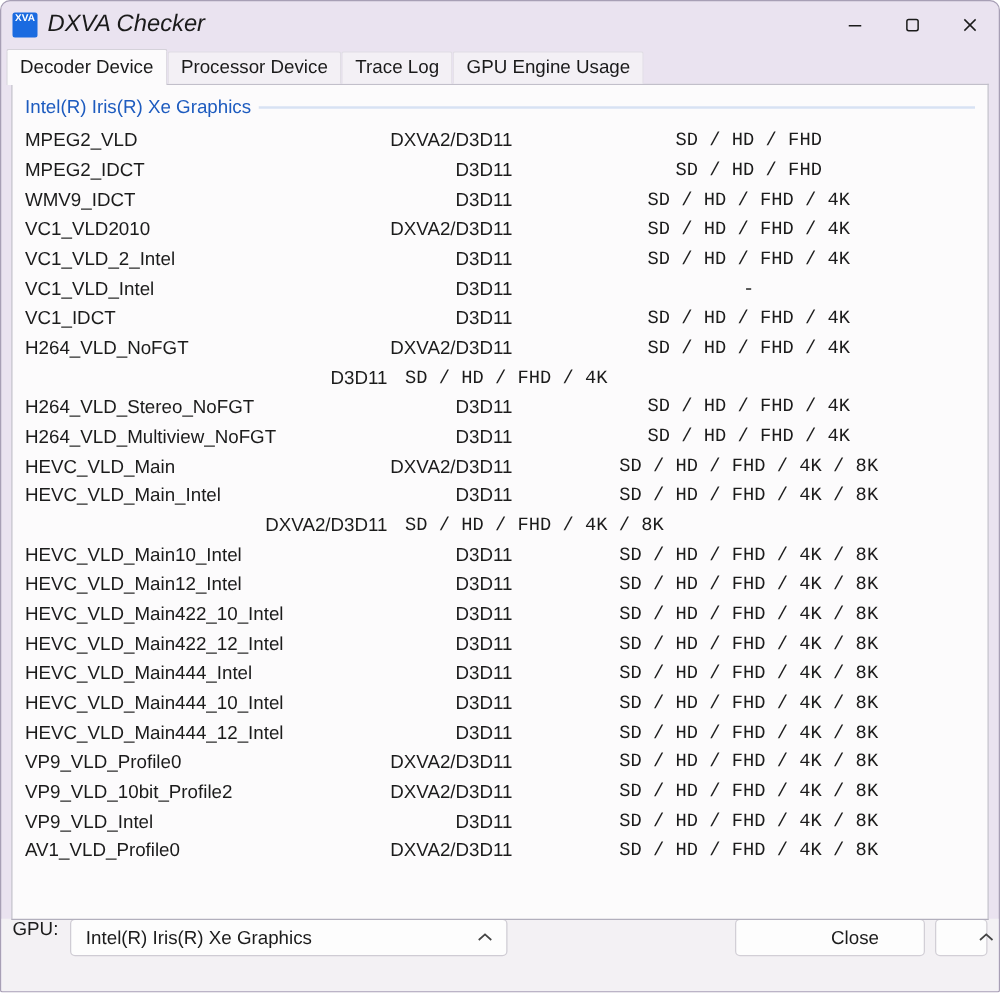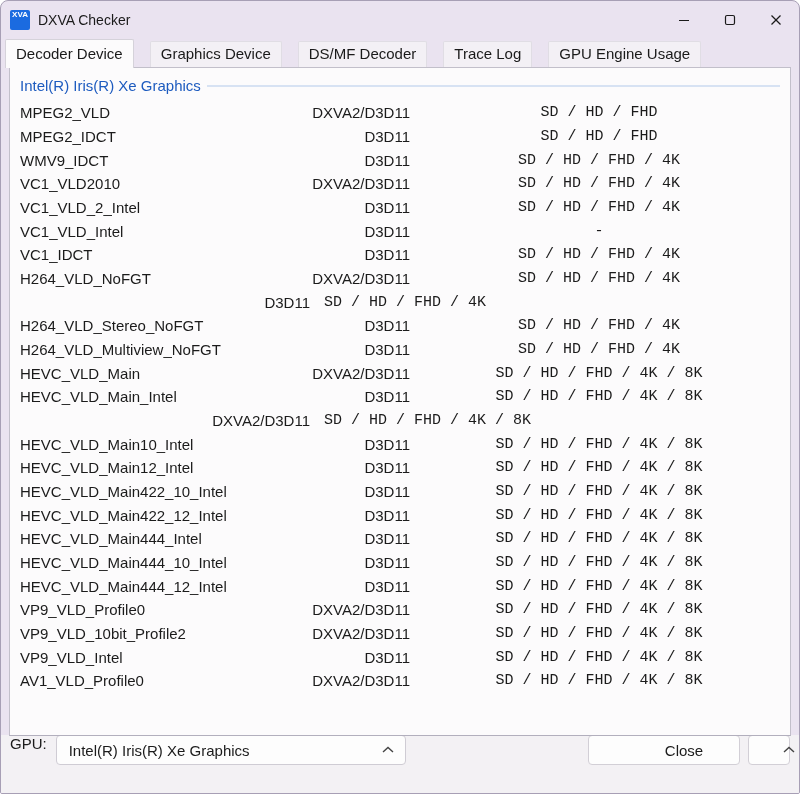--- a/index.html
+++ b/index.html
@@ -19,38 +19,38 @@
     height: 38px; display: flex; align-items: center;
     padding-left: 9px;
   }
   .app-icon {
     width: 20px; height: 20px; border-radius: 2px;
     background: var(--icon-blue, #1b6be0);
     color: #ffffff; font-size: 8px; font-weight: bold;
     display: flex; justify-content: center;
     letter-spacing: 0px; flex: 0 0 auto;
   }
-  .titlebar .title { margin-left: 8px; font-size: 14px; }
+  .titlebar .title { margin-left: 8px; font-size: 19px; font-style: italic; }
   .win-controls { margin-left: auto; display: flex; height: 100%; }
   .win-btn {
     width: 46px; height: 100%;
     display: flex; align-items: center; justify-content: center;
   }
   .win-btn svg { display: block; }
   .win-btn svg * { stroke: #1b1b1b; stroke-width: 1.2; fill: none; }
 
   
   .tabstrip {
     display: flex; align-items: flex-end;
     height: 28px; padding-left: 4px; position: relative; z-index: 2;
   }
   .tab {
     font-size: 15px; padding: 3px 10px 5px 10px;
     background: #f3f0f5; border: 1px solid #e0dde4; border-bottom: none;
-    margin-right: 16px; border-radius: 2px 2px 0 0; color: #1a1a1a;
+    margin-right: 0; border-radius: 2px 2px 0 0; color: #1a1a1a;
     height: 26px; white-space: nowrap;
   }
   .tab.active {
     background: #fcfbfc; border-color: #d5d2da;
     height: 29px; padding-top: 5px; margin-bottom: -1px;
   }
 
   
   .page {
     position: absolute; left: 8px; right: 8px; top: 66px; height: 669px;
@@ -136,26 +136,23 @@
     </div>
   </div>
 
   <div class="tabstrip">
 
       <div class="tab active">
         <span>Decoder Device</span>
       </div>
 
       <div class="tab">
-        <span>Graphics Device</span>
-      </div>
-
-      <div class="tab">
-        <span>DS/MF Decoder</span>
-      </div>
+        <span>Processor Device</span>
+      </div>
+
 
       <div class="tab">
         <span>Trace Log</span>
       </div>
 
       <div class="tab">
         <span>GPU Engine Usage</span>
       </div>
     </div>
 

